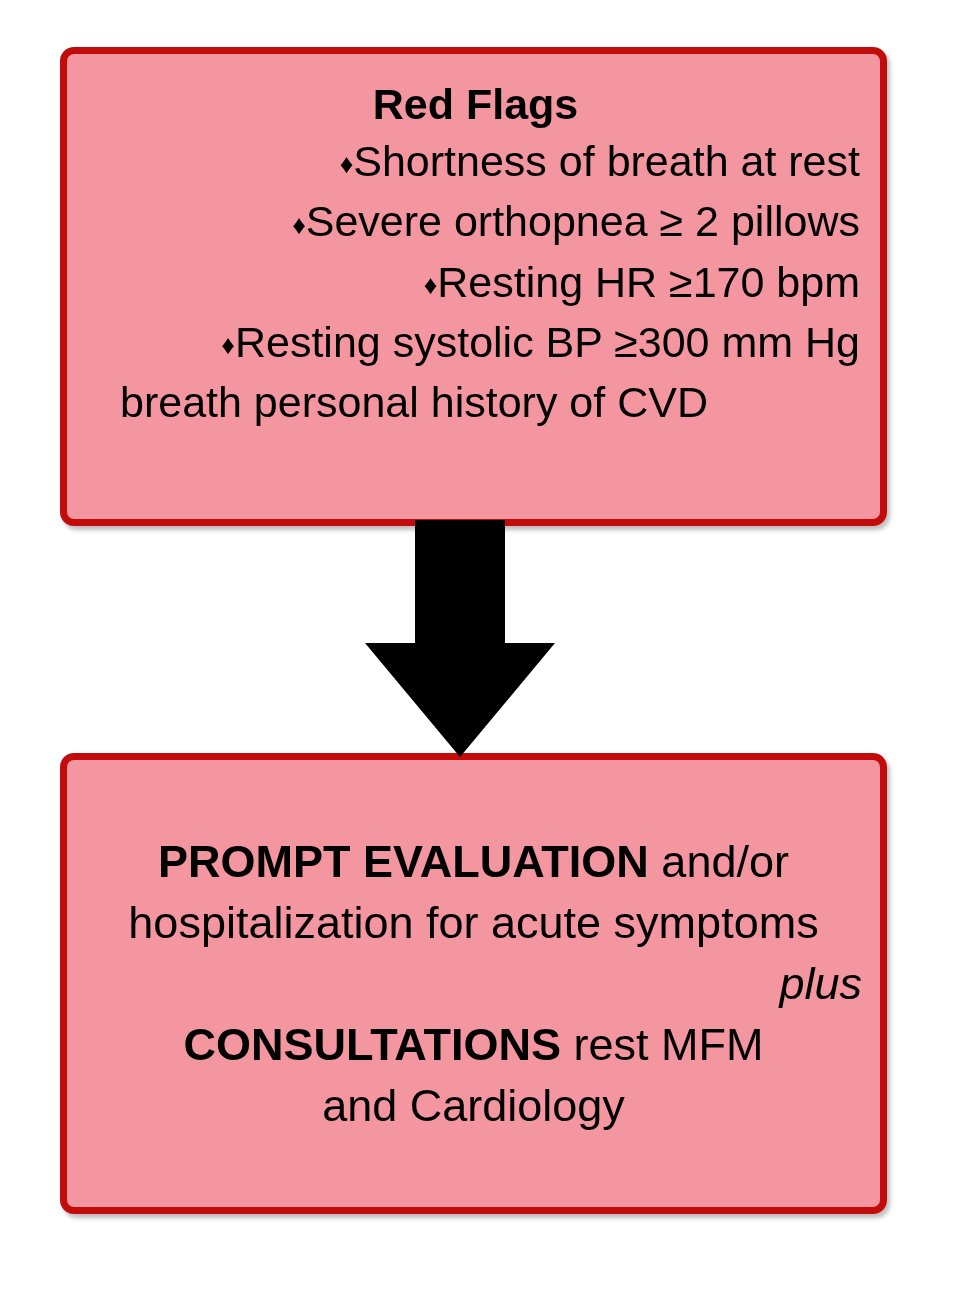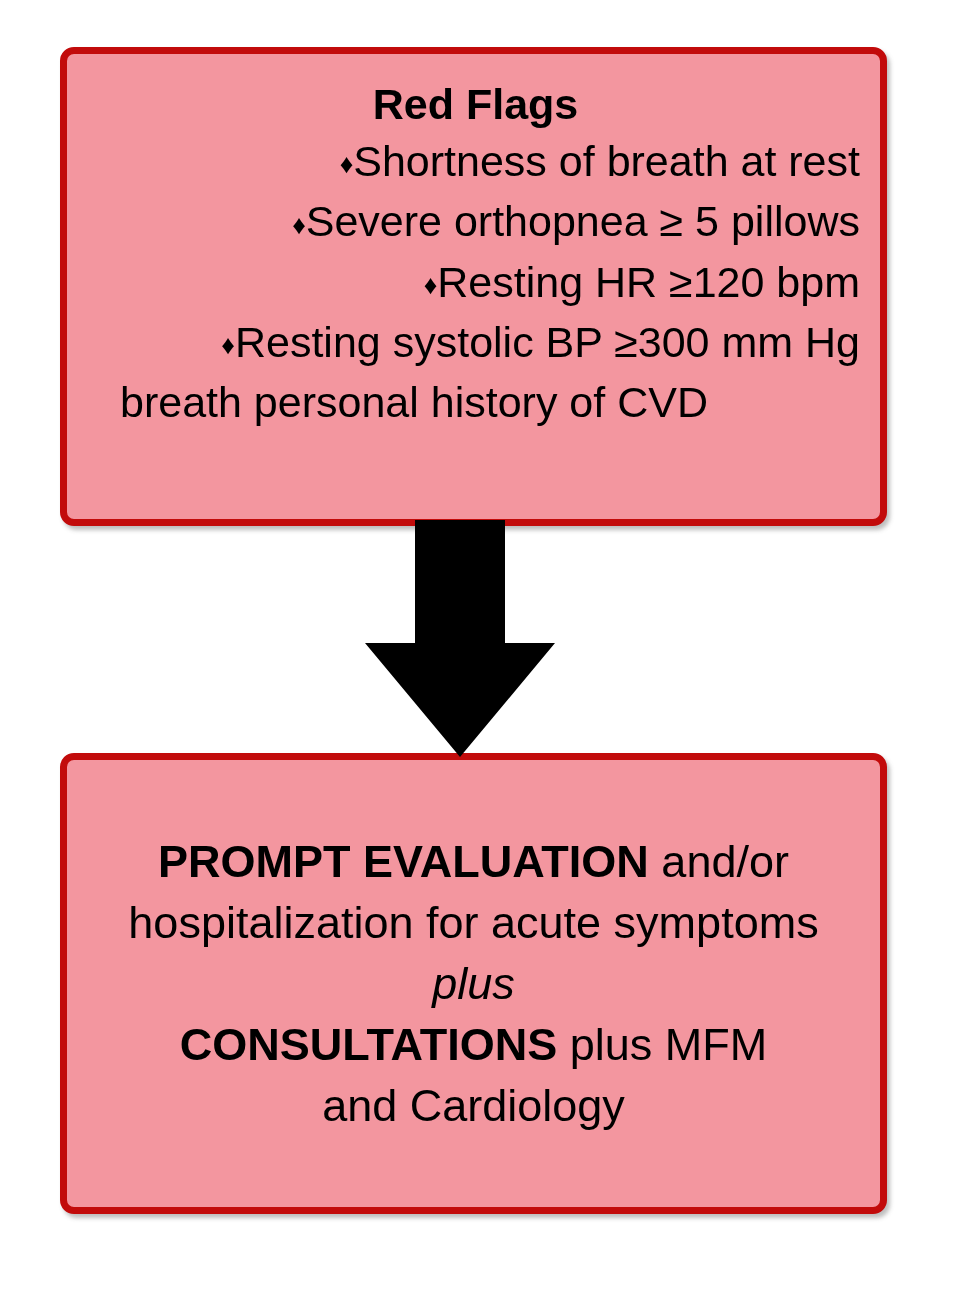--- a/index.html
+++ b/index.html
@@ -69,43 +69,43 @@
     justify-content: center;
     text-align: center;
     font-size: 45px;
     line-height: 61px;
     padding: 0 18px;
   }
   .action-line {
     white-space: nowrap;
   }
   .b { font-weight: bold; }
-  .i { font-style: italic; }
+  .i { font-style: italic; text-align: right; }
 </style>
 </head>
 <body>
 
 <div class="page">
 
   <div class="flow-box red-flags-box">
     <div class="box-title">Red Flags</div>
     <div class="bullet-line"><span class="bullet-glyph">♦</span><span>Shortness of breath at rest</span></div>
-    <div class="bullet-line"><span class="bullet-glyph">♦</span><span>Severe orthopnea ≥ 5 pillows</span></div>
-    <div class="bullet-line"><span class="bullet-glyph">♦</span><span>Resting HR ≥120 bpm</span></div>
+    <div class="bullet-line"><span class="bullet-glyph">♦</span><span>Severe orthopnea ≥ 2 pillows</span></div>
+    <div class="bullet-line"><span class="bullet-glyph">♦</span><span>Resting HR ≥170 bpm</span></div>
     <div class="bullet-line"><span class="bullet-glyph">♦</span><span>Resting systolic BP ≥300 mm Hg</span></div>
     <div class="continuation-line">breath personal history of CVD</div>
   </div>
 
   <div class="arrow-wrap">
     <svg width="190" height="238" viewBox="0 0 190 238" aria-hidden="true">
       <polygon points="50,0 140,0 140,123 190,123 95,237 0,123 50,123" fill="currentColor"></polygon>
     </svg>
   </div>
 
   <div class="flow-box action-box">
     <div class="action-line"><span class="b">PROMPT EVALUATION</span><span> and/or</span></div>
     <div class="action-line">hospitalization for acute symptoms</div>
     <div class="action-line i">plus</div>
-    <div class="action-line"><span class="b">CONSULTATIONS</span><span> plus MFM</span></div>
+    <div class="action-line"><span class="b">CONSULTATIONS</span><span> rest MFM</span></div>
     <div class="action-line">and Cardiology</div>
   </div>
 
 </div>
 
 </body></html>

